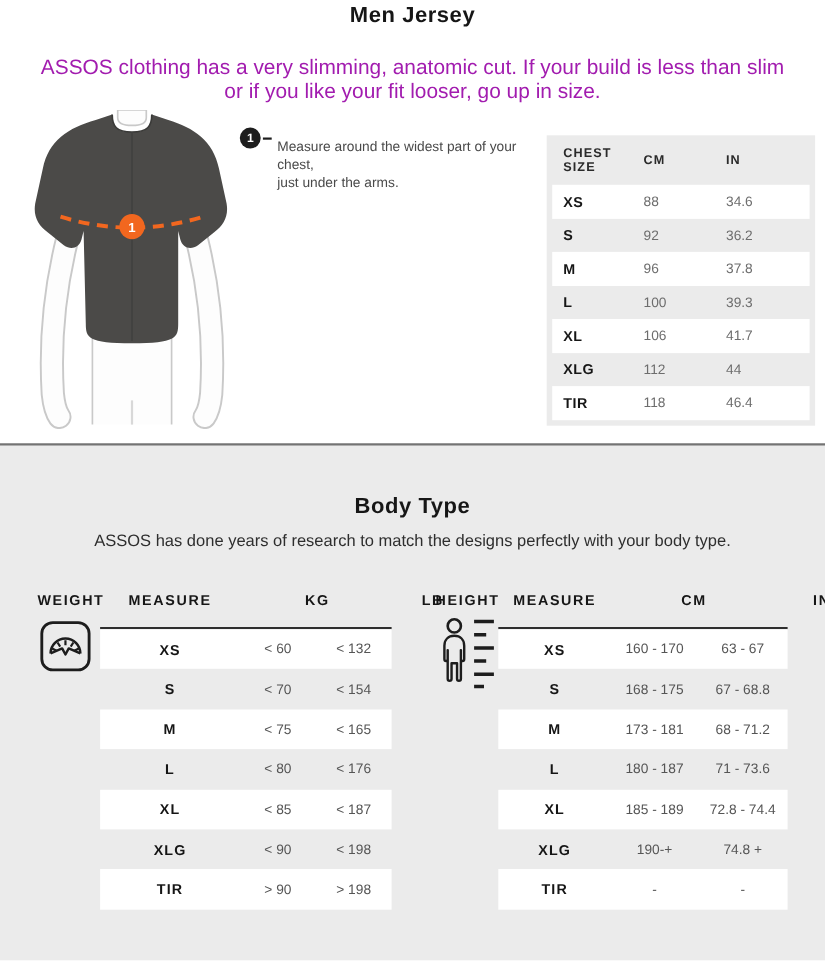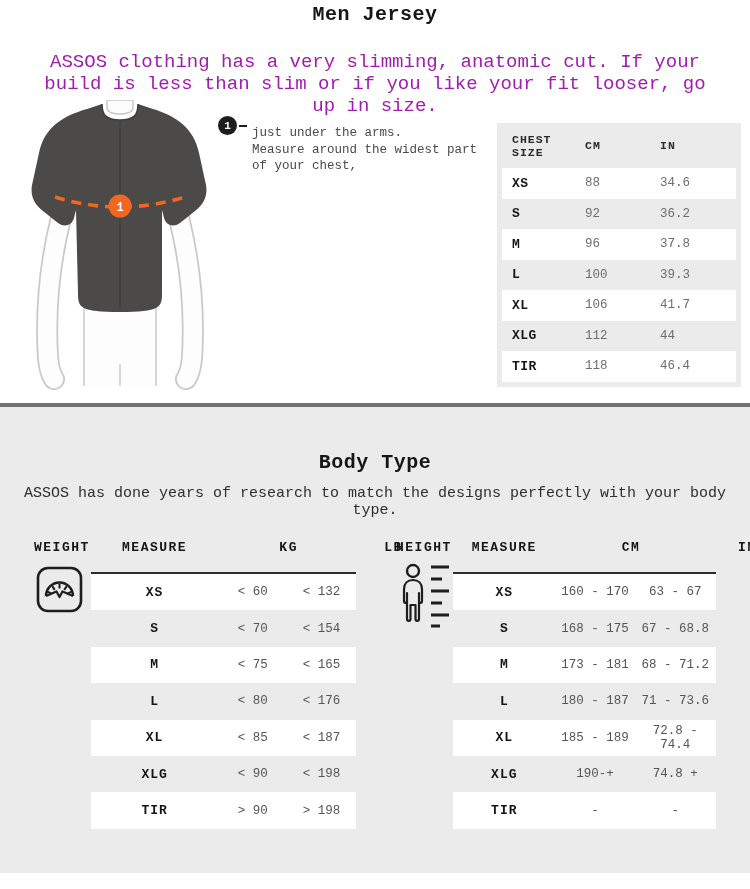--- a/index.html
+++ b/index.html
@@ -1,18 +1,18 @@
 <!DOCTYPE html>
 <html><head>
 <meta charset="utf-8">
 <style>
   * { box-sizing: border-box; }
   html,body { margin:0; padding:0; background:#fff; }
   body { font-family:"Liberation Sans", sans-serif; color:#1d1d1d; }
-  .page { position:relative; width:750px; height:889px; background:#fff; overflow:hidden;font-family:Liberation Mono, monospace; }
+  .page { position:relative; width:750px; height:889px; background:#fff; overflow:hidden; }
 
   
   .top-section { position:absolute; left:0; top:0; width:750px; height:403px; background:#fff; }
   .page-title { position:absolute; top:3px; left:0; width:100%; margin:0; text-align:center;
                 font-size:20px; font-weight:bold; letter-spacing:0.5px; color:#161616; }
   .page-desc  { position:absolute; top:35px; left:20px; right:20px; margin:16px; text-align:center;
                 font-size:19px; line-height:22px; color:#a21caf; }
 
   .jersey-figure { position:absolute; left:10px; top:100px; width:220px; height:290px; }
 
@@ -31,21 +31,21 @@
   .ct-header { display:grid; grid-template-columns:73px 75px 1fr; align-items:center; height:45px;
                padding-left:10px; font-size:11.5px; font-weight:bold; letter-spacing:1px; color:#2b2b2b; }
   .ct-row { display:grid; grid-template-columns:73px 75px 1fr; align-items:center; height:30.5px;
             padding-left:10px; }
   .ct-row.white { background:#fff; }
   .ct-row .size { font-size:13px; font-weight:bold; letter-spacing:0.5px; color:#161616; }
   .ct-row .val  { font-size:12.5px; color:#6d6d6d; }
 
   
   .body-type-section { position:absolute; left:0; top:403px; width:750px; height:470px;
-                       background:#ebebeb; border-top:4px solid #737373; }
+                       background:#ebebeb; border-top:2px solid #737373; }
   .bt-title { position:absolute; top:44px; left:0; width:100%; margin:0; text-align:center;
               font-size:20px; font-weight:bold; letter-spacing:0.5px; color:#161616; }
   .bt-desc  { position:absolute; top:78px; left:20px; right:20px; margin:0; text-align:center;
               font-size:15px; color:#2e2e2e; }
 
   .col-label { position:absolute; font-size:13px; font-weight:bold; letter-spacing:1.5px; color:#161616; }
   .head-cols { position:absolute; display:grid; font-size:13px; font-weight:bold;
                letter-spacing:1.5px; color:#161616;gap:36px; }
   .head-cols span { text-align:center; }
 
@@ -94,22 +94,22 @@
 
       <path d="M45,97 Q110,117 175,97" fill="none" stroke="#f2671f" stroke-width="3.6" stroke-dasharray="10 7"></path>
       <circle cx="110" cy="106" r="11.5" fill="#f2671f"></circle>
       <text x="110" y="110.5" text-anchor="middle" font-size="12" font-weight="bold" fill="#ffffff">1</text>
     </svg>
 
     <div class="chest-annotation">
       <span class="marker-badge">1</span>
       <span class="marker-connector"></span>
       <div class="ann-body">
+        <div class="ann-line">Measure around the widest part of your chest,</div>
         <div class="ann-line">just under the arms.</div>
-        <div class="ann-line">Measure around the widest part of your chest,</div>
       </div>
     </div>
 
     <div class="chest-table">
       <div class="ct-header">
         <span>CHEST SIZE</span>
         <span>CM</span>
         <span>IN</span>
       </div>
       <div class="ct-rows">

